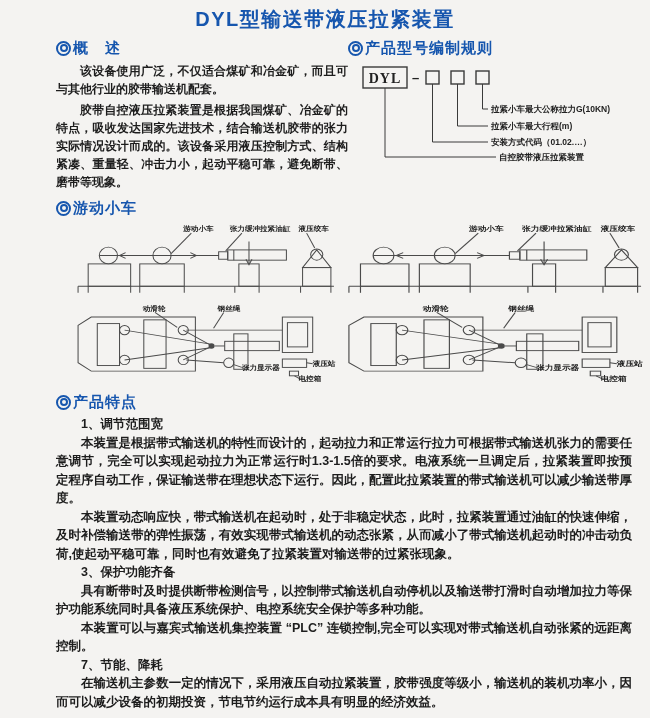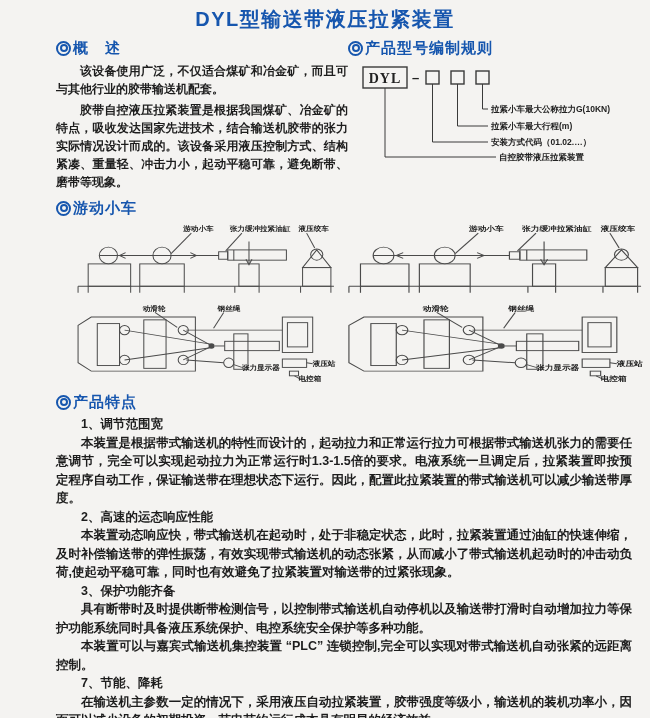--- a/index.html
+++ b/index.html
@@ -250,21 +250,20 @@
   </div>
 
   <div class="sec-head">
     <span class="bullet"></span>
     <span class="sec-title">产品特点</span>
   </div>
 
   <div class="features">
     <p class="feat-title">1、调节范围宽</p>
     <p class="feat-body">本装置是根据带式输送机的特性而设计的，起动拉力和正常运行拉力可根据带式输送机张力的需要任意调节，完全可以实现起动拉力为正常运行时1.3-1.5倍的要求。电液系统一旦调定后，拉紧装置即按预定程序自动工作，保证输送带在理想状态下运行。因此，配置此拉紧装置的带式输送机可以减少输送带厚度。</p>
-    <p class="feat-title">2、高速的运态响应性能</p>
     <p class="feat-body">本装置动态响应快，带式输送机在起动时，处于非稳定状态，此时，拉紧装置通过油缸的快速伸缩，及时补偿输送带的弹性振荡，有效实现带式输送机的动态张紧，从而减小了带式输送机起动时的冲击动负荷,使起动平稳可靠，同时也有效避免了拉紧装置对输送带的过紧张现象。</p>
     <p class="feat-title">3、保护功能齐备</p>
     <p class="feat-body">具有断带时及时提供断带检测信号，以控制带式输送机自动停机以及输送带打滑时自动增加拉力等保护功能系统同时具备液压系统保护、电控系统安全保护等多种功能。</p>
     <p class="feat-body">本装置可以与嘉宾式输送机集控装置 “PLC” 连锁控制,完全可以实现对带式输送机自动张紧的远距离控制。</p>
     <p class="feat-title">7、节能、降耗</p>
     <p class="feat-body">在输送机主参数一定的情况下，采用液压自动拉紧装置，胶带强度等级小，输送机的装机功率小，因而可以减少设备的初期投资，节电节约运行成本具有明显的经济效益。</p>
 
   </div>
 
 </div>

